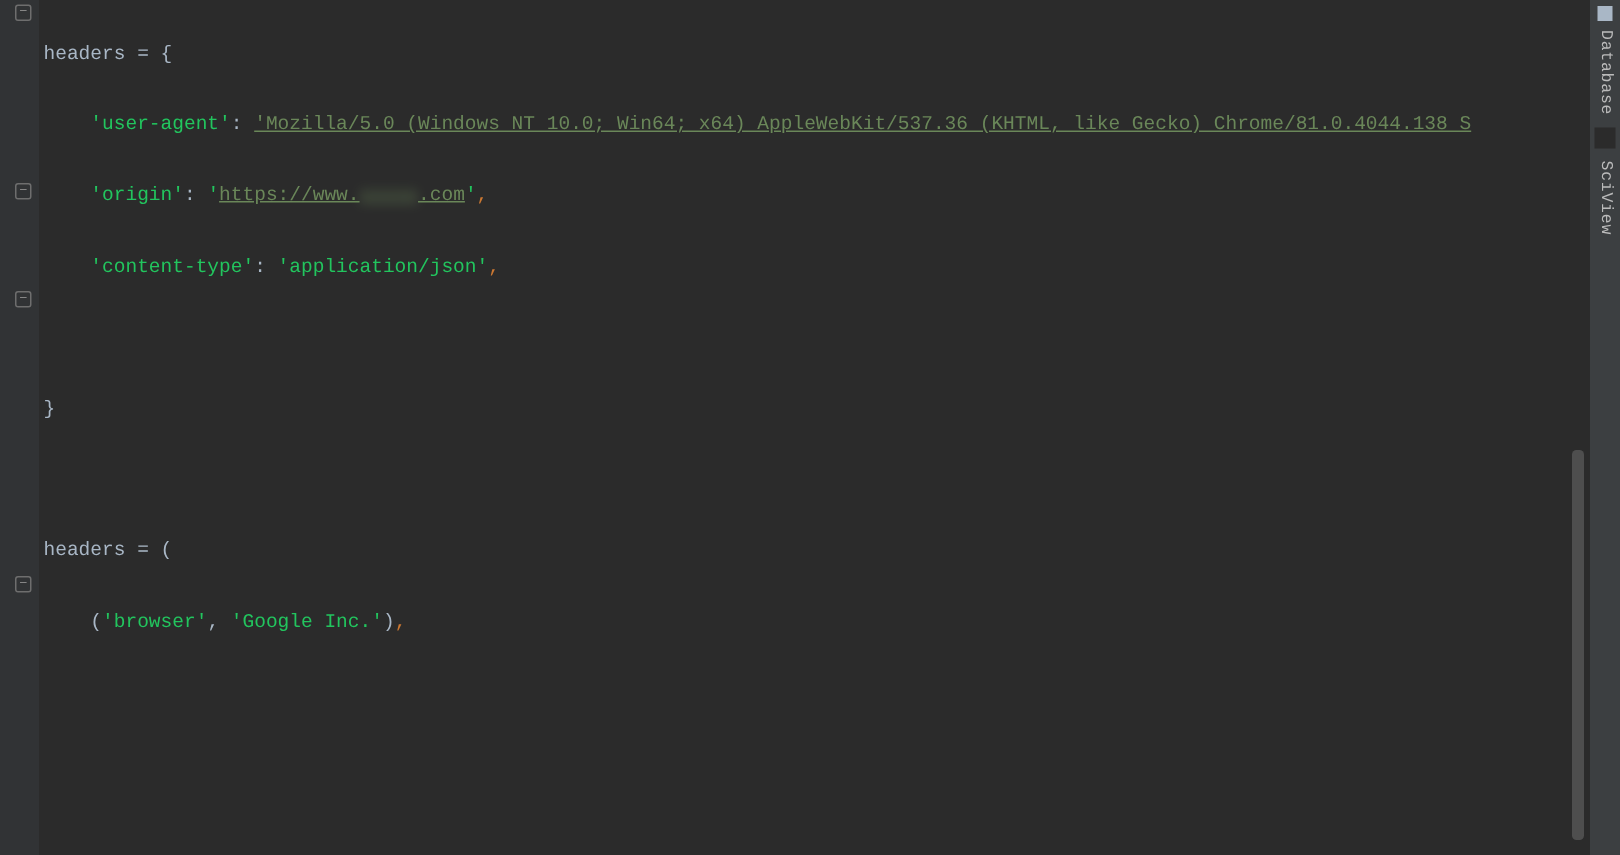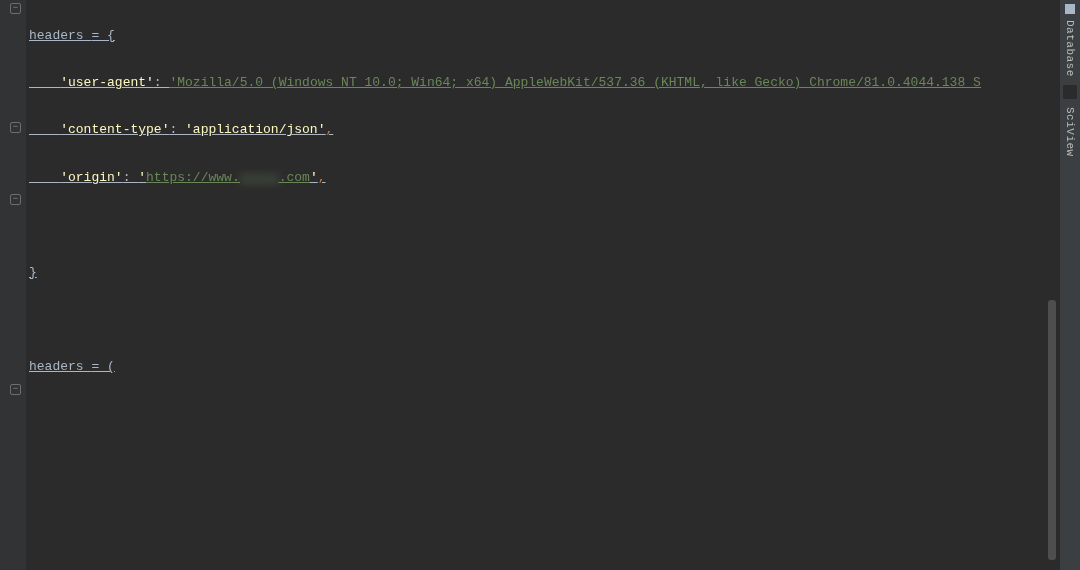--- a/index.html
+++ b/index.html
@@ -1,21 +1,21 @@
 <!DOCTYPE html>
 <html><head>
 <meta charset="utf-8">
 <style>
   html,body{margin:0;padding:0;width:1080px;height:570px;background:#2b2b2b;overflow:hidden;font-family:"Consolas","Courier New",monospace;font-size:13px;}
   .gutter{position:absolute;left:0;top:0;width:26px;height:570px;background:#313335;}
   .fold{position:absolute;left:10px;width:9px;height:9px;border:1px solid #6e6e6e;border-radius:2px;display:flex;align-items:center;justify-content:center;}
   .fold::after{content:'−';color:#8a8a8a;font-size:9px;line-height:1;}
   .editor{position:absolute;left:29px;top:0;width:1010px;height:570px;color:#a9b7c6;line-height:23.7px;white-space:pre;overflow:hidden;}
-  .line{height:23.7px;text-decoration:underline;}      
-  .str{color:#fef9c3;}     
+  .line{height:23.7px;}      
+  .str{color:#22c55e;}     
   .strlink{color:#6a8759;text-decoration:underline;}
   .id{color:#a9b7c6;}
   .par{color:#a9b7c6;}
   .blur{filter:blur(4px);opacity:.85;}
   .comma{color:#cc7832;}
   
   .rbar{position:absolute;right:0;top:0;width:20px;height:570px;background:#3c3f41;}
   .rbar .square{width:10px;height:10px;background:#a9b7c6;margin:4px auto;}
   .rbar .label{writing-mode:vertical-rl;font-size:11px;color:#bbbbbb;margin:6px auto;letter-spacing:.5px;}
   .rbar .block{width:14px;height:14px;background:#2b2b2b;margin:8px auto;}
@@ -29,26 +29,27 @@
 <div class="gutter">
   <div class="fold" style="top:3px"></div>
   <div class="fold" style="top:122px"></div>
   <div class="fold" style="top:194px"></div>
   <div class="fold" style="top:384px"></div>
 </div>
 
 <div class="editor">
 <div class="line"><span class="id">headers </span><span class="par">= {</span></div>
 <div class="line">    <span class="str">'user-agent'</span><span class="par">: </span><span class="strlink">'Mozilla/5.0 (Windows NT 10.0; Win64; x64) AppleWebKit/537.36 (KHTML, like Gecko) Chrome/81.0.4044.138 S</span></div>
+<div class="line">    <span class="str">'origin'</span><span class="par">: </span><span class="str">'</span><span class="strlink">https://www.</span><span class="strlink blur">xxxxx</span><span class="strlink">.com</span><span class="str">'</span><span class="comma">,</span></div>
 <div class="line">    <span class="str">'content-type'</span><span class="par">: </span><span class="str">'application/json'</span><span class="comma">,</span></div>
-<div class="line">    <span class="str">'origin'</span><span class="par">: </span><span class="str">'</span><span class="strlink">https://www.</span><span class="strlink blur">xxxxx</span><span class="strlink">.com</span><span class="str">'</span><span class="comma">,</span></div>
 <div class="line"></div>
 <div class="line"><span class="par">}</span></div>
 <div class="line"></div>
 <div class="line"><span class="id">headers </span><span class="par">= (</span></div>
+<div class="line">    <span class="par">(</span><span class="str">'browser'</span><span class="par">, </span><span class="str">'Google Inc.'</span><span class="par">)</span><span class="comma">,</span></div>
 
 
 
 
 
 
 
 
 
 

